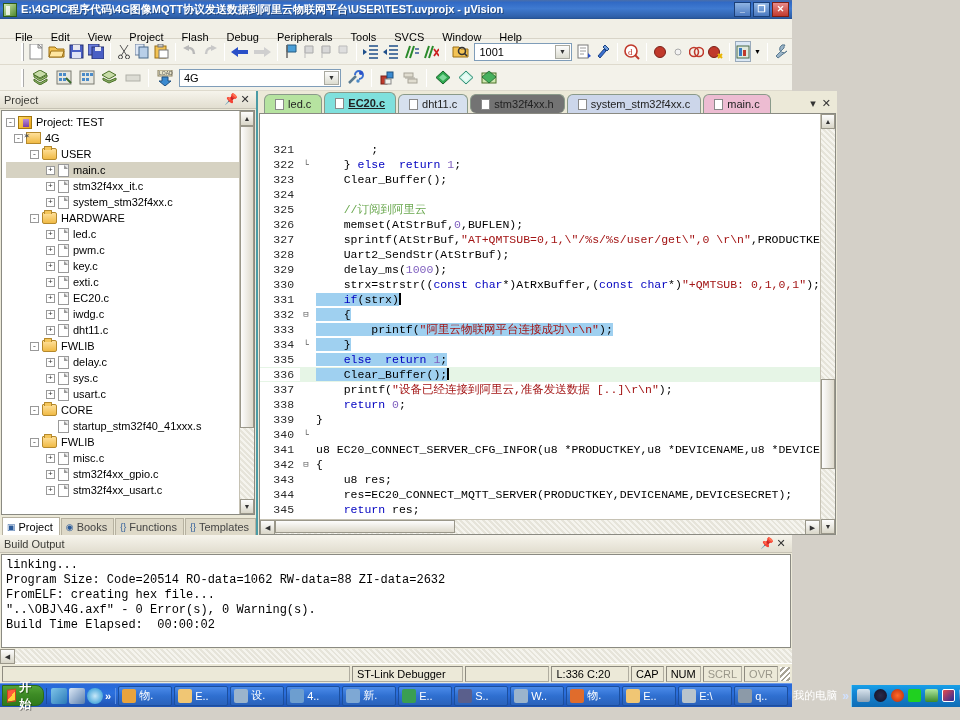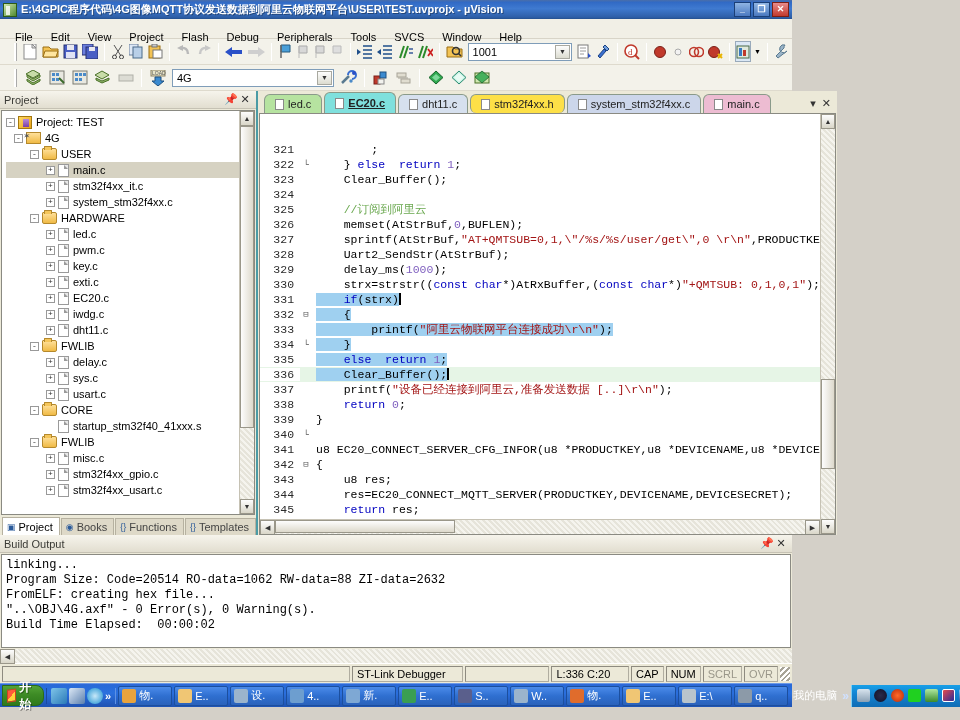--- a/index.html
+++ b/index.html
@@ -57,21 +57,21 @@
     display: flex; align-items: center; padding-left: 6px;
     font-size: 11px; color: #000;
   }
   .menubar .mi { padding: 2px 9px; cursor: default; margin-top: 16px; }
 
   
   .toolbar {
     height: 26px; background: #f3f2ea;
     display: flex; align-items: center;
     border-bottom: 1px solid #dedacd;
-    padding-left: 11px;
+    padding-left: 18px;
   }
   .grip { width: 5px; height: 18px; margin: 0 3px;
     background: repeating-linear-gradient(to right,#fff 0 1px,#aaa 1px 2px,transparent 2px 4px);
     border-left: 1px solid #fff; }
   .tbtn {
     width: 21px; height: 21px; margin: 0 1px;
     display: flex; align-items: center; justify-content: center;
     border: 1px solid transparent; position: relative;
   }
   .tbtn.pressed { border: 1px solid #9ab; background: #dbe8f5; }
@@ -780,21 +780,21 @@
             <span>led.c</span>
           </div>
           <div class="edtab active" style="background: rgb(127, 224, 221);">
             <span class="fi"></span>
             <span>EC20.c</span>
           </div>
           <div class="edtab" style="background: rgb(214, 224, 238);">
             <span class="fi"></span>
             <span>dht11.c</span>
           </div>
-          <div class="edtab" style="background: #fde047; border-radius: 6px;">
+          <div class="edtab" style="background: #737373; border-radius: 6px;">
             <span class="fi"></span>
             <span>stm32f4xx.h</span>
           </div>
           <div class="edtab" style="background: rgb(204, 214, 234);">
             <span class="fi"></span>
             <span>system_stm32f4xx.c</span>
           </div>
           <div class="edtab" style="background: rgb(237, 188, 210);">
             <span class="fi"></span>
             <span>main.c</span>

